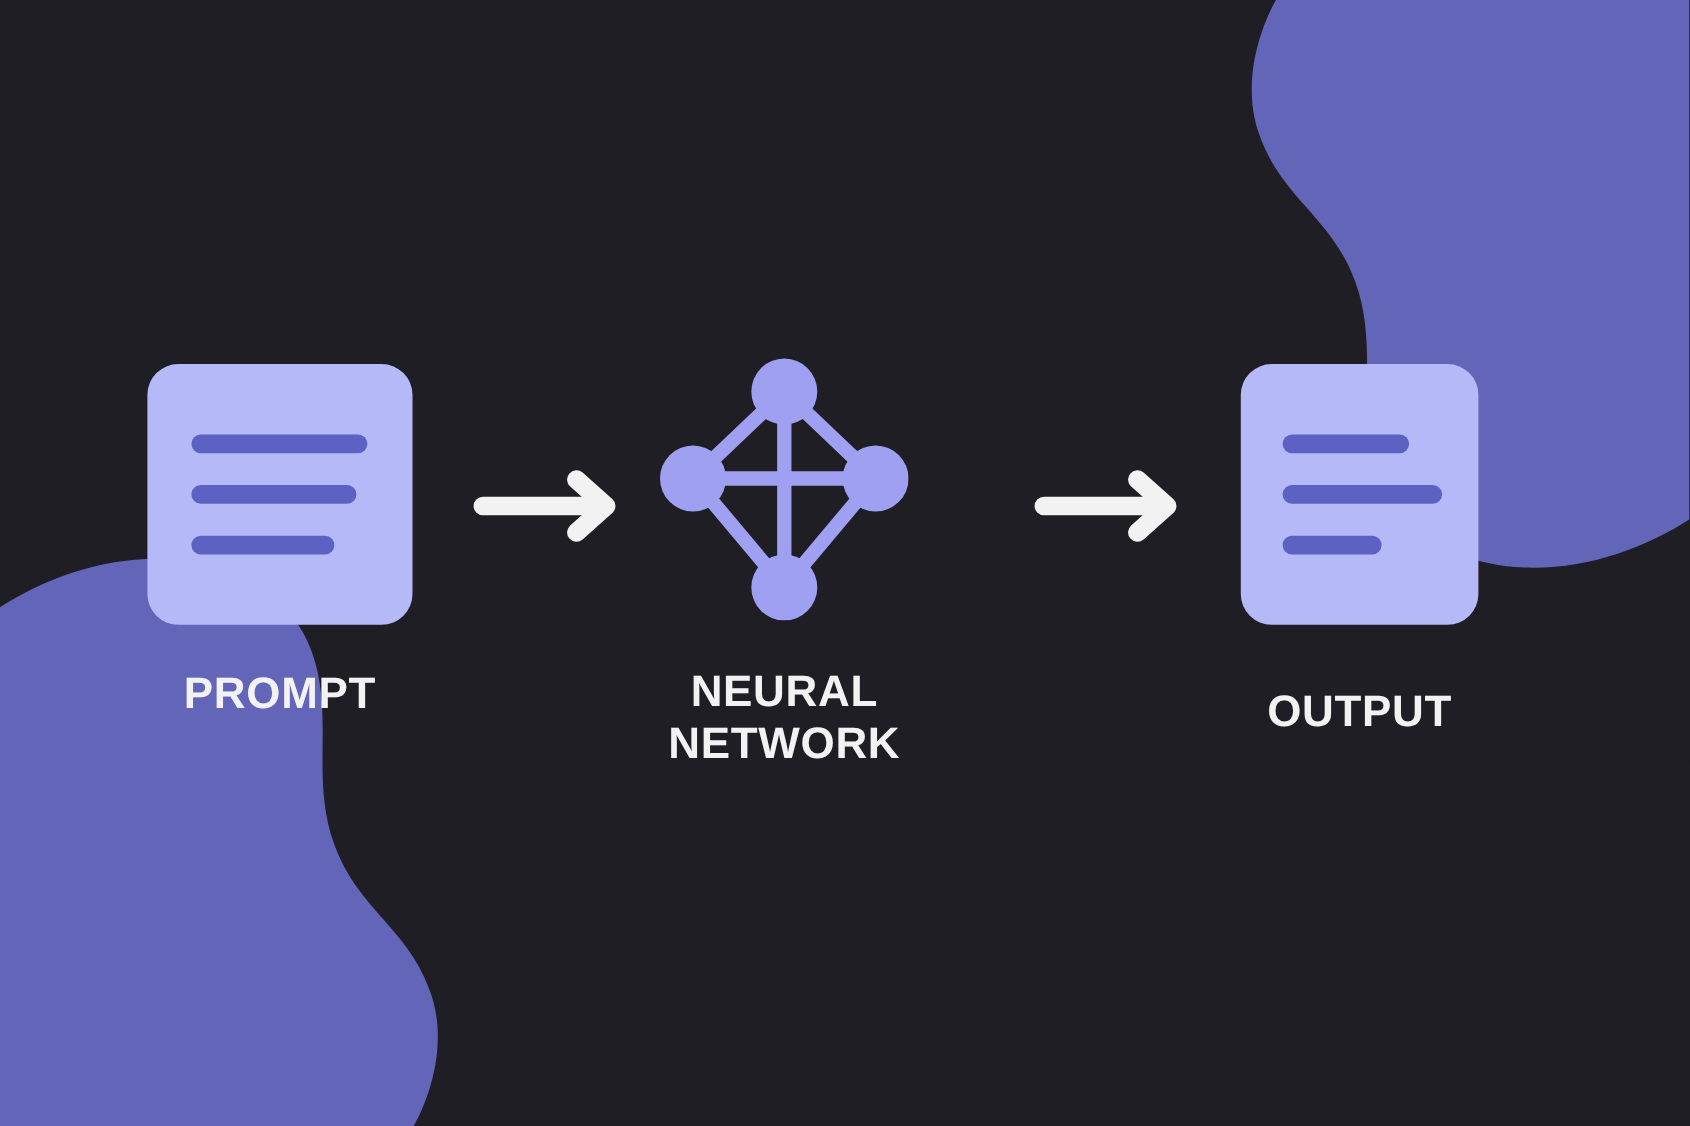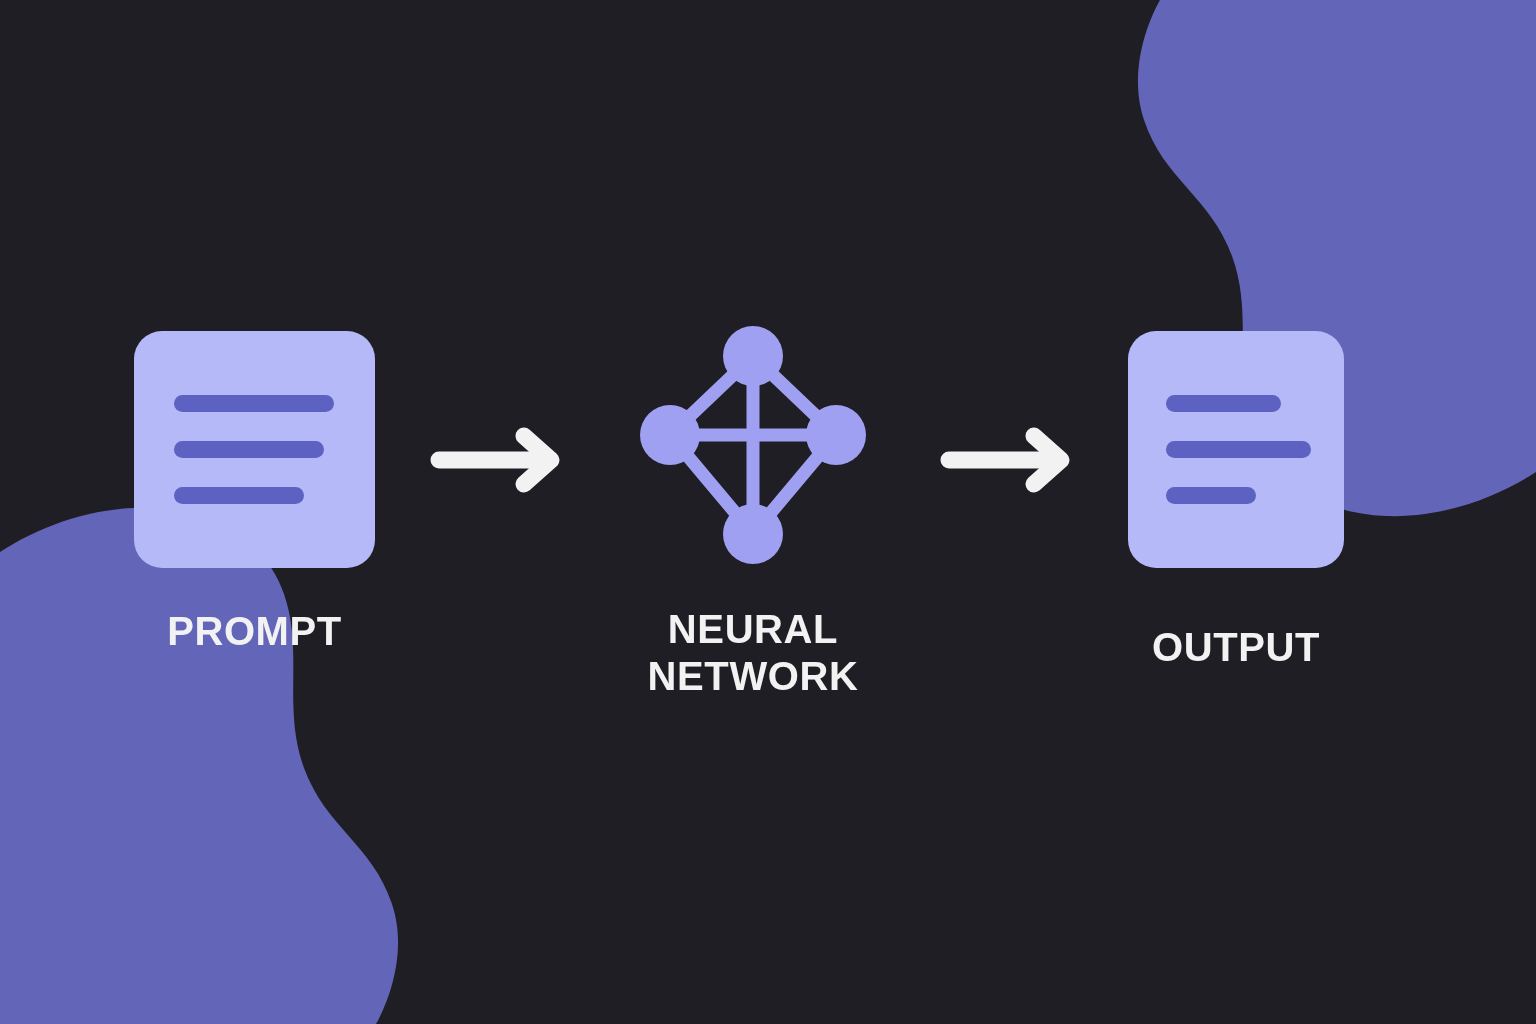--- a/index.html
+++ b/index.html
@@ -116,21 +116,21 @@
 
     <div class="arrow-wrap" style="left:430px; top:424px;">
       <svg width="136" height="72" viewBox="0 0 136 72" xmlns="http://www.w3.org/2000/svg">
         <g stroke="#f2f2f2" stroke-width="17" stroke-linecap="round" stroke-linejoin="round" fill="none">
           <line x1="9" y1="36" x2="116" y2="36"></line>
           <polyline points="94,12 121,36 94,60"></polyline>
         </g>
       </svg>
     </div>
 
-    <div class="stage-node" style="left:640px; top:318px;">
+    <div class="stage-node" style="left:600px; top:318px;">
       <div class="nn-wrap" style="position:relative; width:226px; height:246px;">
         <svg width="226" height="246" viewBox="0 0 226 246" xmlns="http://www.w3.org/2000/svg">
           <g stroke="#a0a0f2" stroke-width="13" stroke-linecap="round">
             <line x1="113" y1="38" x2="30" y2="117"></line>
             <line x1="113" y1="38" x2="196" y2="117"></line>
             <line x1="113" y1="216" x2="30" y2="117"></line>
             <line x1="113" y1="216" x2="196" y2="117"></line>
             <line x1="30" y1="117" x2="196" y2="117"></line>
             <line x1="113" y1="38" x2="113" y2="216"></line>
           </g>

